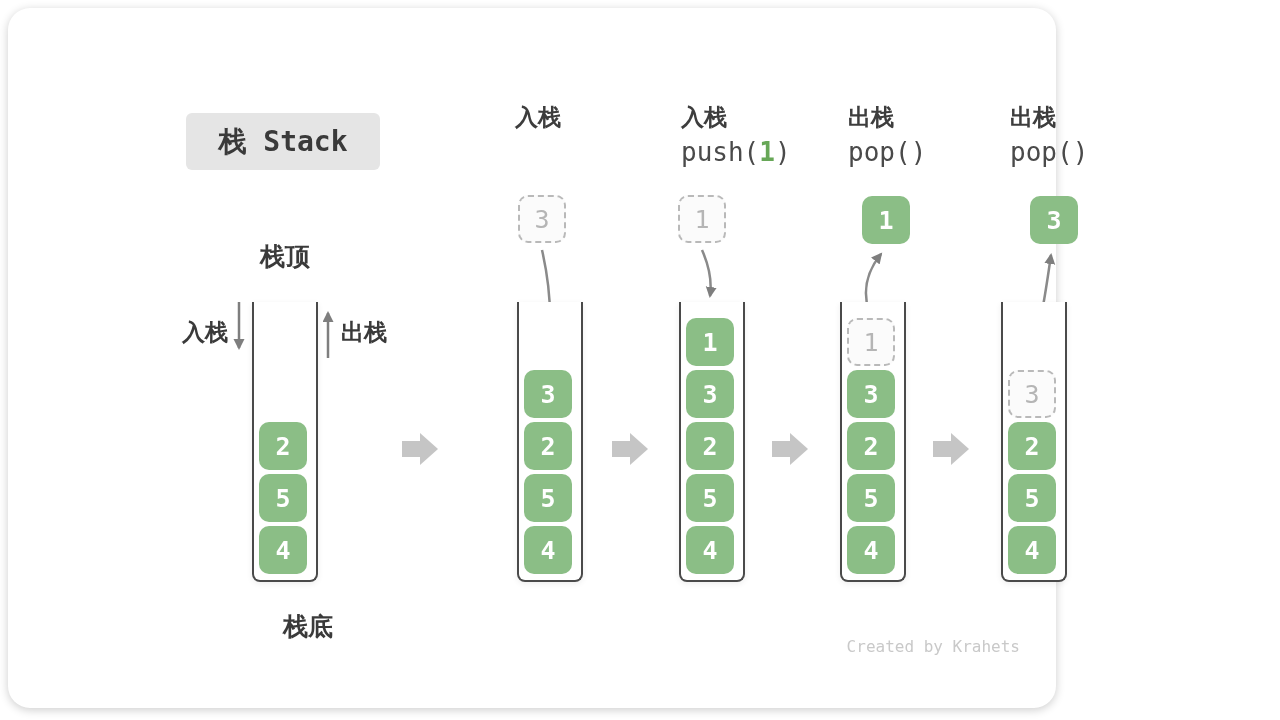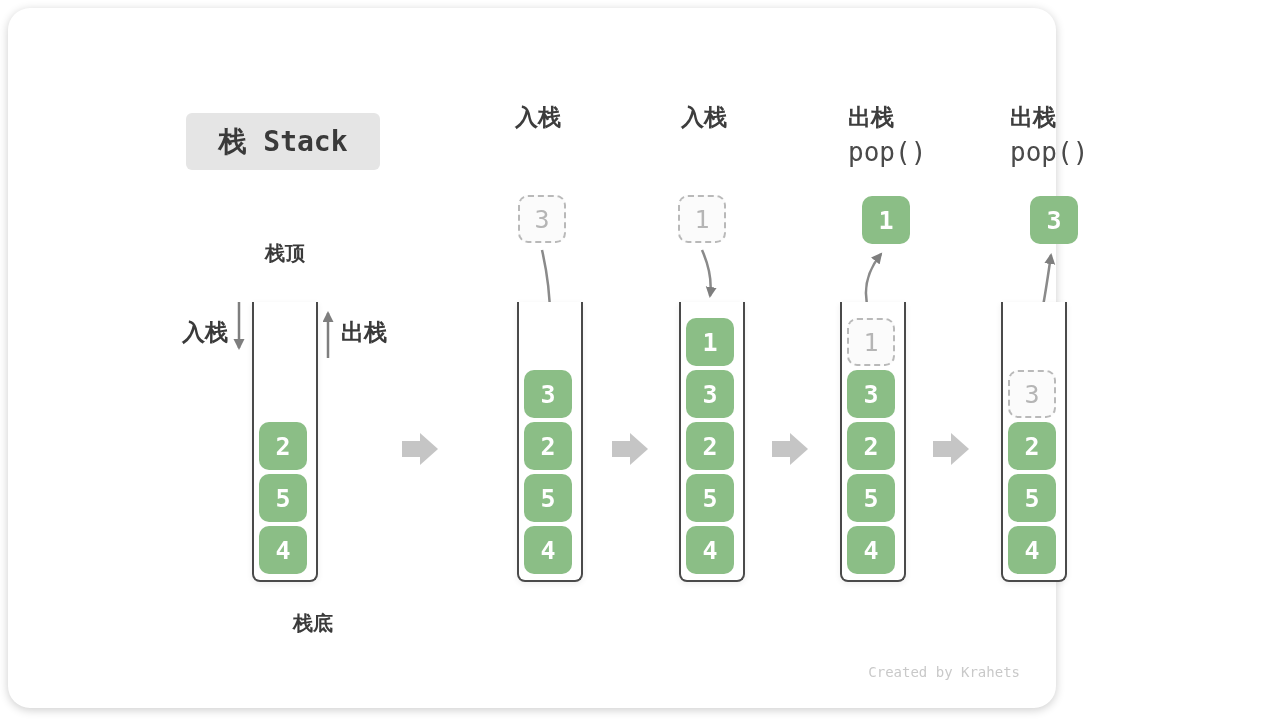--- a/index.html
+++ b/index.html
@@ -7,30 +7,30 @@
   .card{position:absolute;left:8px;top:8px;width:1048px;height:700px;background:#ffffff;
         border-radius:22px;box-shadow:0 2px 10px rgba(0,0,0,0.20);}
   .abs{position:absolute;}
   .title-box{left:178px;top:105px;width:194px;height:57px;background:#e5e5e5;border-radius:6px;
              display:flex;align-items:center;justify-content:center;
              font-family:"DejaVu Sans Mono",monospace;font-size:28px;font-weight:600;color:#3a3a3a;}
   .op-header{width:170px;}
   .op-name{font-size:23px;font-weight:700;color:#3d3d3d;line-height:26px;}
   .op-code{font-family:"DejaVu Sans Mono",monospace;font-size:26px;color:#4a4a4a;margin-top:7px;white-space:nowrap;}
   .op-code .arg{color:#67a757;font-weight:700;}
-  .cjk-label{font-size:20px;font-weight:700;color:#3a3a3a;}
+  .cjk-label{font-size:25px;font-weight:700;color:#3a3a3a;}
   .stack-container{top:294px;width:62px;height:278px;border-left:2px solid #4a4a4a;
                    border-right:2px solid #4a4a4a;border-bottom:2px solid #4a4a4a;
                    border-radius:0 0 8px 8px;background:#ffffff;box-shadow:0 2px 6px rgba(0,0,0,0.07);}
   .cell{width:48px;height:48px;border-radius:10px;background:#8bbe86;color:#ffffff;
         display:flex;align-items:center;justify-content:center;
         font-family:"DejaVu Sans Mono",monospace;font-size:25px;font-weight:600;}
   .cell.ghost{background:#fbfbfb;border:2px dashed #b9b9b9;color:#b5b5b5;font-weight:500;
               width:44px;height:44px;}
-  .footer{right:36px;top:656px;font-family:"DejaVu Sans Mono",monospace;font-size:14px;color:#c9c9c9;text-align:right;}
+  .footer{right:36px;top:629px;font-family:"DejaVu Sans Mono",monospace;font-size:16px;color:#c9c9c9;text-align:right;}
   svg.overlay{position:absolute;left:0;top:0;width:1280px;height:720px;pointer-events:none;}
 </style>
 </head>
 <body>
 
 <div class="card">
 
   <svg class="overlay" viewBox="0 0 1280 720">
     <defs>
       <marker id="ah" markerUnits="userSpaceOnUse" markerWidth="14" markerHeight="12" refX="9" refY="5.5" orient="auto">
@@ -54,20 +54,21 @@
 
   <div class="abs title-box">
     <span>栈 Stack</span>
   </div>
 
   <div class="abs op-header" style="left:507px;top:96px;">
     <div class="op-name">入栈</div>
   </div>
   <div class="abs op-header" style="left:673px;top:96px;">
     <div class="op-name">入栈</div>
+    <div class="op-code"><span>push(</span><span class="arg">1</span><span>)</span></div>
   </div>
   <div class="abs op-header" style="left:840px;top:96px;">
     <div class="op-name">出栈</div>
     <div class="op-code"><span>pop(</span><span class="arg"></span><span>)</span></div>
   </div>
   <div class="abs op-header" style="left:1002px;top:96px;">
     <div class="op-name">出栈</div>
     <div class="op-code"><span>pop(</span><span class="arg"></span><span>)</span></div>
   </div>
 

